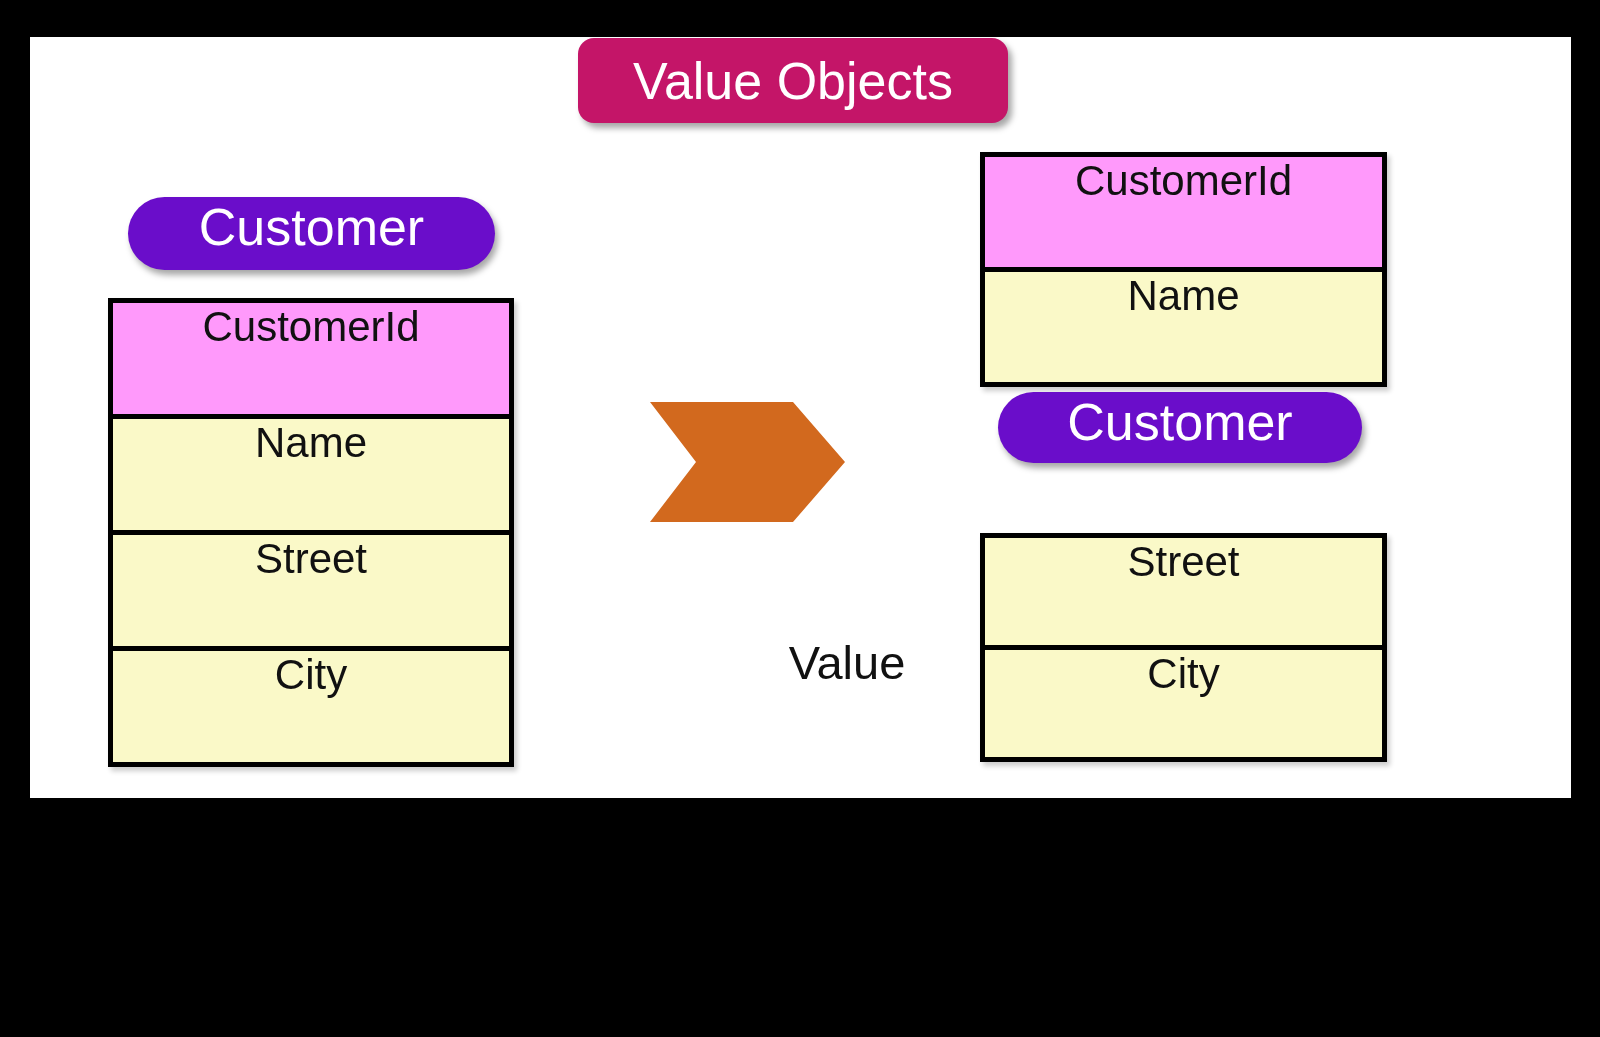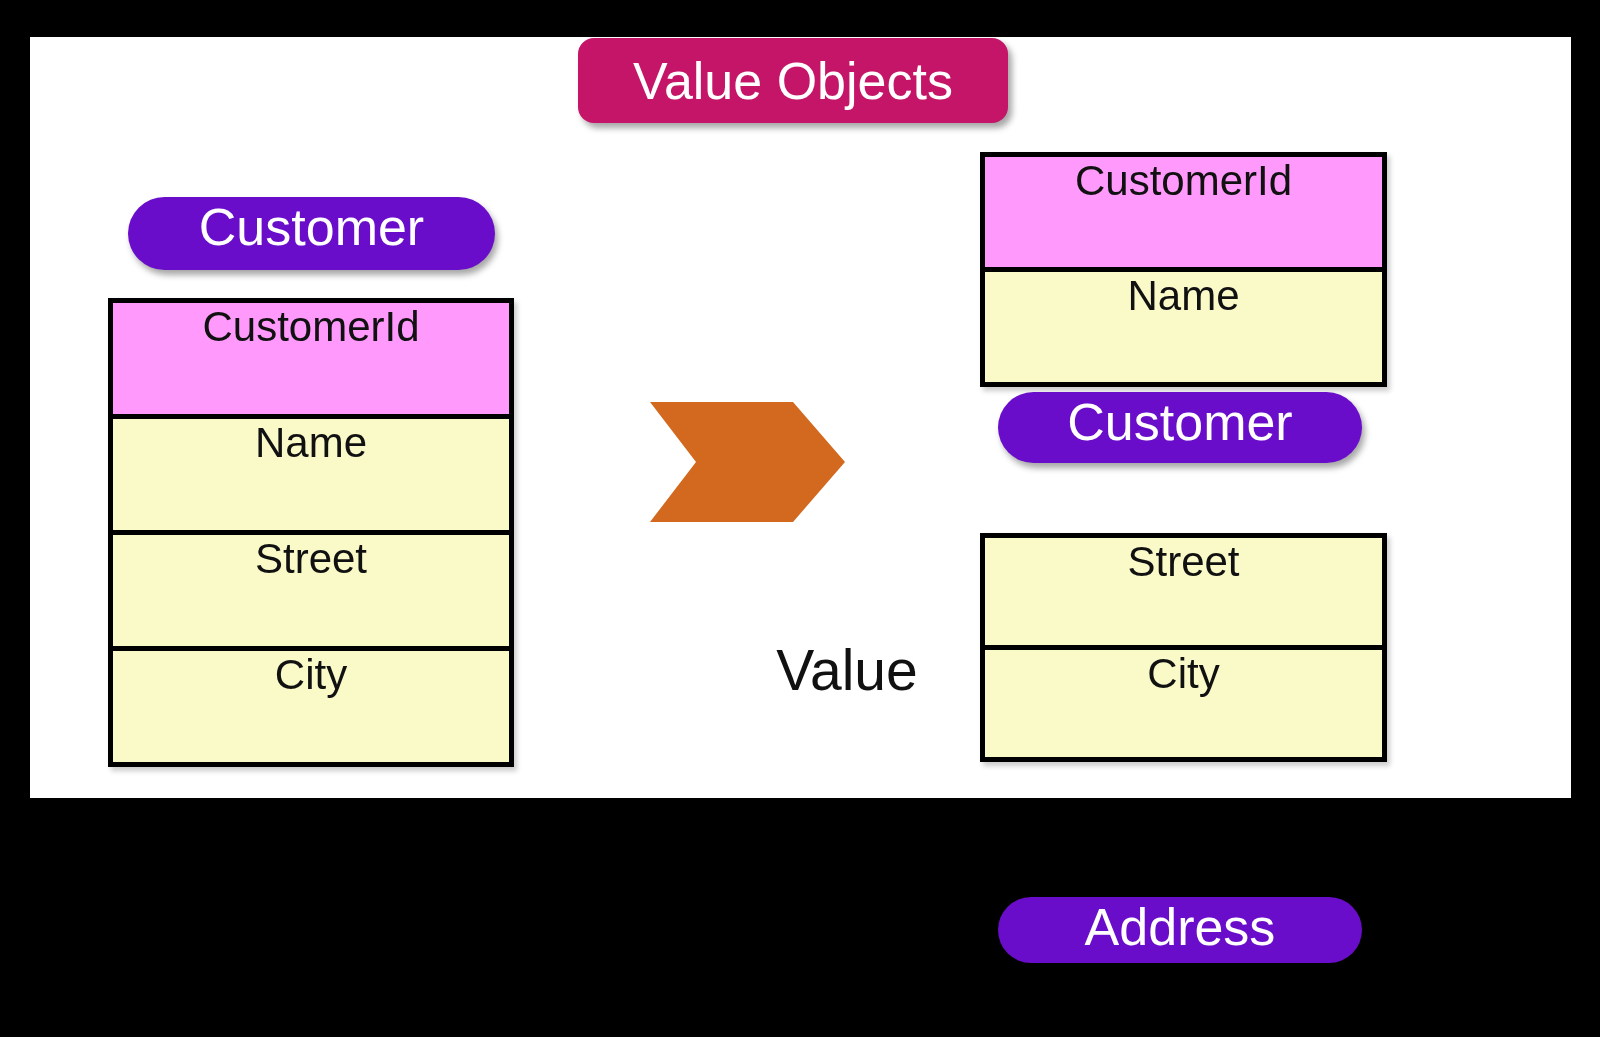--- a/index.html
+++ b/index.html
@@ -76,21 +76,21 @@
     top: 395px;
     width: 215px;
     height: 135px;
   }
   .annotation {
     position: absolute;
     left: 722px;
     top: 628px;
     width: 250px;
     text-align: center;
-    font-size: 57px;
+    font-size: 47px;
     line-height: 1.48;
     color: var(--text_dark, #111111);
   }
 </style>
 </head>
 <body>
 
 <div class="canvas">
 
   <div class="banner" style="left:548px; top:1px;">
@@ -141,17 +141,14 @@
 
   <div class="etable" style="left:950px; top:496px; width:397px;" id="table-right-bottom">
     <div class="row attribute" style="height:107px;">
       <span>Street</span>
     </div>
     <div class="row attribute" style="height:107px;">
       <span>City</span>
     </div>
   </div>
 
-  <div class="pill" style="left:968px; top:860px; width:364px; height:66px;">
-    <span>Address</span>
-  </div>
 
 </div>
 
 </body></html>

